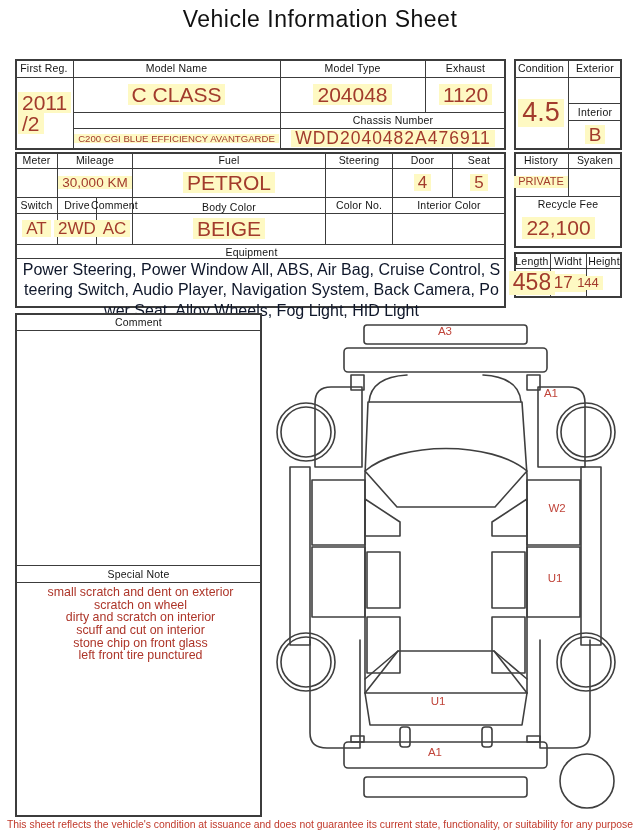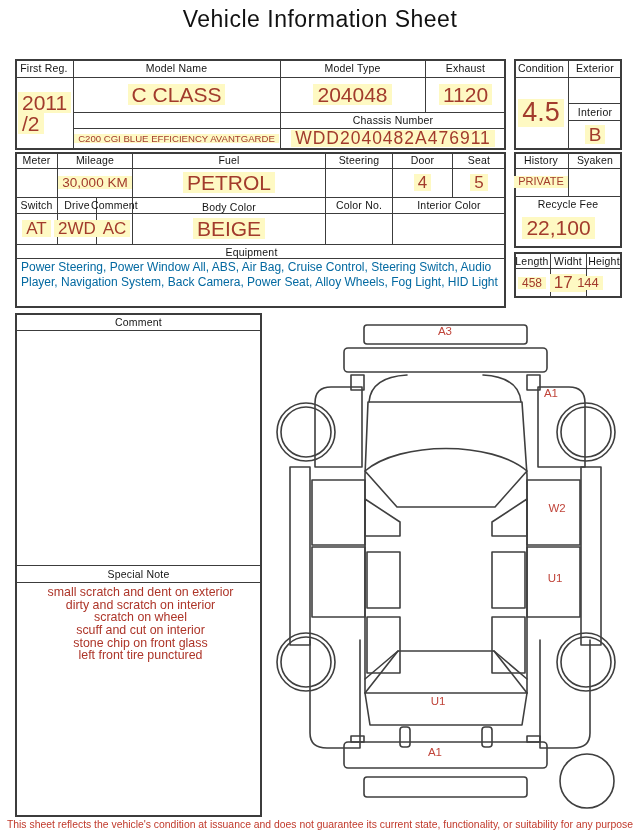--- a/index.html
+++ b/index.html
@@ -9,22 +9,22 @@
   .hl-line{position:absolute;background:#3c3c3c;height:1px;}
   .vl-line{position:absolute;background:#3c3c3c;width:1px;}
   .hdr{position:absolute;font-size:10.5px;color:#141414;display:flex;align-items:center;
        justify-content:center;text-align:center;letter-spacing:0.2px;}
   .val{position:absolute;color:#a23b2c;display:flex;align-items:center;justify-content:center;
        text-align:center;line-height:1.02;}
   .hl{background:#fef9c3;padding:0 4px;display:inline-block;}
   .hl:empty{padding:0;background:none;}
   #title{position:absolute;left:0;top:6px;width:640px;text-align:center;font-size:23px;
          color:#111;letter-spacing:0.5px;}
-  #equipment-text{position:absolute;left:21px;top:260px;width:481px;font-size:12px;
-        color:#0369a1;line-height:1.27;word-break:break-all;text-align:left;}
+  #equipment-text{position:absolute;left:21px;top:260px;width:481px;font-size:16px;
+        color:#0f172a;line-height:1.27;word-break:break-all;text-align:center;}
   #notes{position:absolute;left:23px;top:586px;width:235px;font-size:12.4px;color:#ad3529;
         line-height:1.02;text-align:center;}
   #notes span{display:block;}
   #footer{position:absolute;left:0;top:819px;width:640px;text-align:center;font-size:10.4px;
         color:#c0392b;}
   svg text{font-family:"Liberation Sans", sans-serif;}
 </style>
 </head>
 <body>
 
@@ -169,41 +169,41 @@
       <span class="hl">22,100</span>
     </div>
 
   <div class="box" style="left:514px;top:252px;width:108px;height:46px;"></div>
   <div class="hl-line" style="left:514px;top:268px;width:108px;"></div>
   <div class="vl-line" style="left:550px;top:252px;height:46px;"></div>
   <div class="vl-line" style="left:586px;top:252px;height:46px;"></div>
   <div class="hdr" style="left:515px;top:254px;width:34px;height:13px;">Length</div>
   <div class="hdr" style="left:551px;top:254px;width:34px;height:13px;">Widht</div>
   <div class="hdr" style="left:587px;top:254px;width:34px;height:13px;">Height</div>
-  <div class="val" style="left:515px;top:269px;width:34px;height:28px;font-size:12px;">
+  <div class="val" style="left:515px;top:269px;width:34px;height:28px;font-size:23px;">
       <span class="hl">458</span>
     </div>
   <div class="val" style="left:551px;top:269px;width:34px;height:28px;font-size:17px;">
       <span class="hl">177</span>
     </div>
   <div class="val" style="left:571px;top:269px;width:34px;height:28px;font-size:13px;">
       <span class="hl">144</span>
     </div>
 
   <div class="box" style="left:15px;top:313px;width:247px;height:504px;"></div>
   <div class="hl-line" style="left:15px;top:330px;width:247px;"></div>
   <div class="hl-line" style="left:15px;top:565px;width:247px;"></div>
   <div class="hl-line" style="left:15px;top:582px;width:247px;"></div>
   <div class="hdr" style="left:16px;top:315px;width:245px;height:14px;">Comment</div>
   <div class="val" style="left:20px;top:334px;width:237px;height:20px;font-size:12px;justify-content:flex-start;"></div>
   <div class="hdr" style="left:16px;top:567px;width:245px;height:14px;">Special Note</div>
   <div id="notes">
     <span>small scratch and dent on exterior</span>
+    <span>scratch on wheel</span>
     <span>dirty and scratch on interior</span>
-    <span>scratch on wheel</span>
     <span>scuff and cut on interior</span>
     <span>stone chip on front glass</span>
     <span>left front tire punctured</span>
   </div>
 
   <svg style="position:absolute;left:265px;top:315px;" width="375" height="500" viewBox="0 0 375 500">
     <g fill="none" stroke="#3f3f3f" stroke-width="1.6" stroke-linejoin="round" stroke-linecap="round">
       <g>
         <rect x="99" y="10" width="163" height="19" rx="3"></rect>
         <rect x="79" y="33" width="203" height="24" rx="4"></rect>

